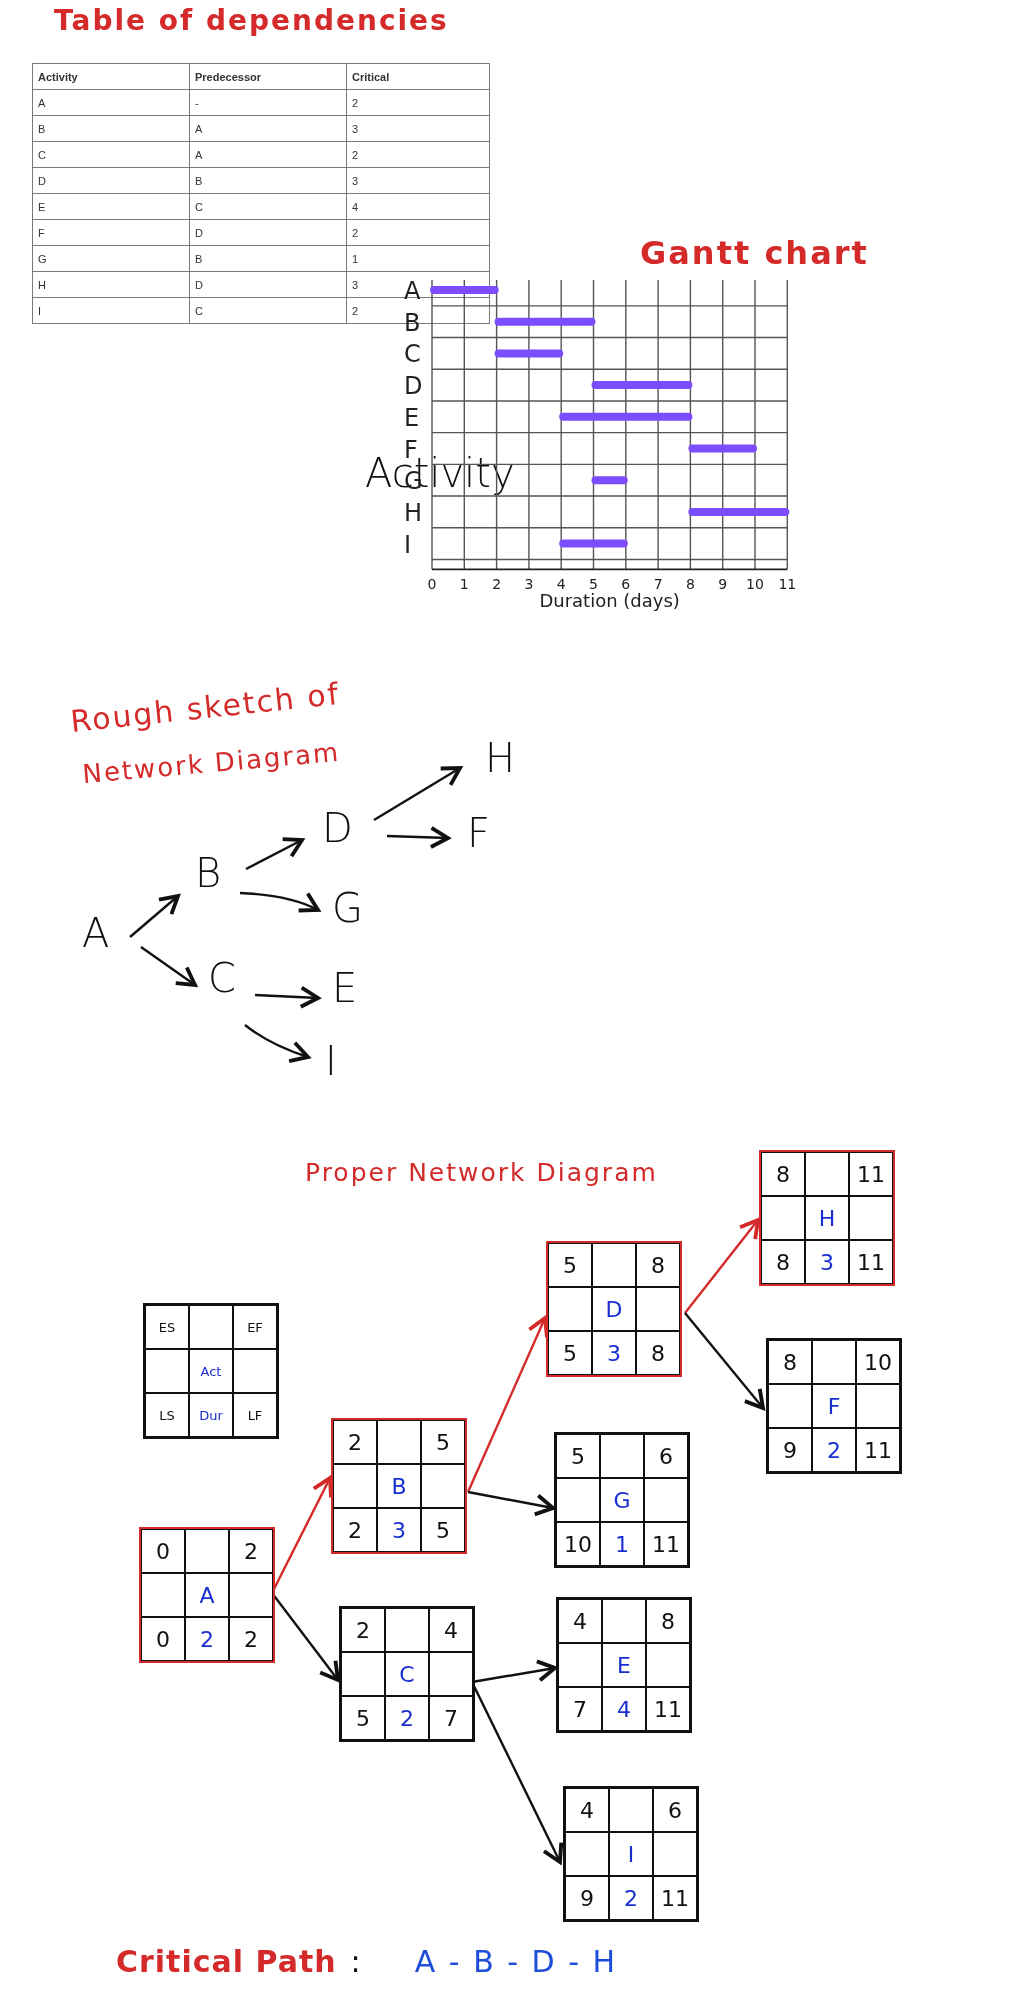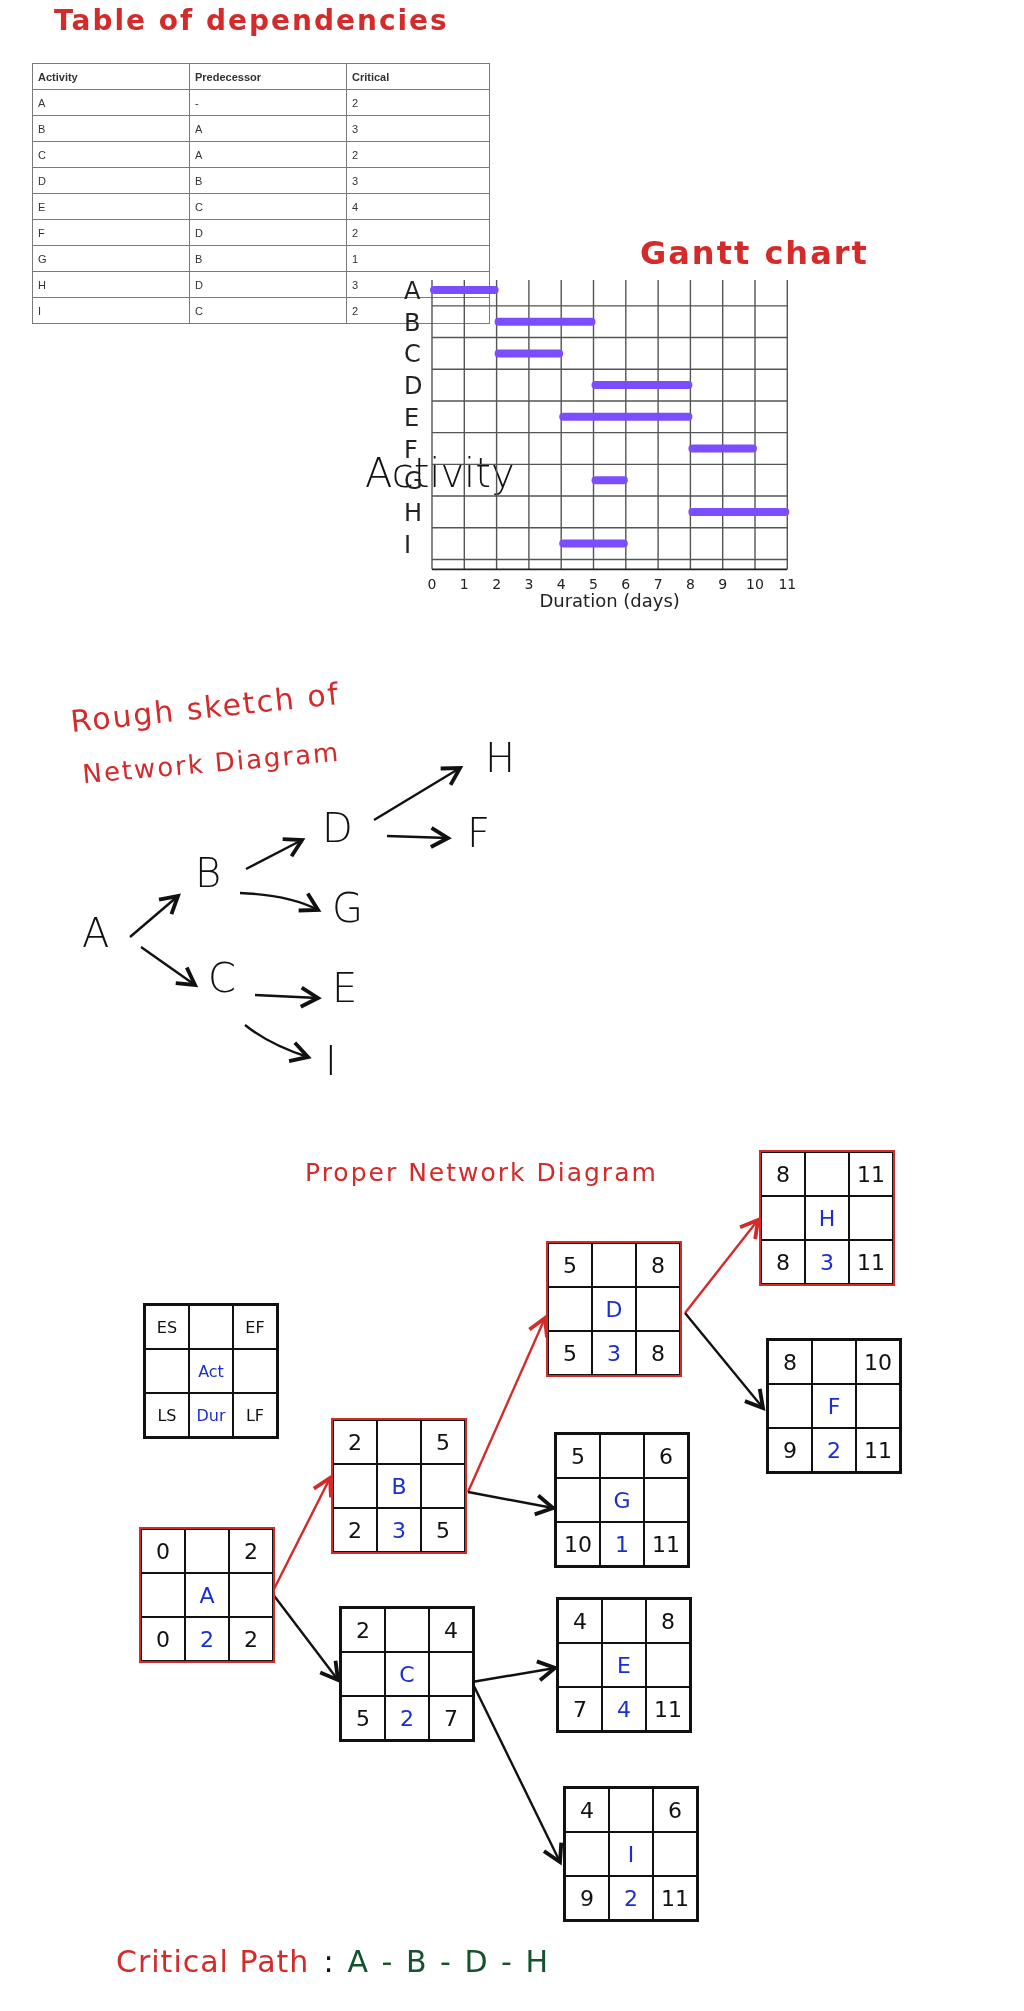--- a/index.html
+++ b/index.html
@@ -15,27 +15,27 @@
   table.deps th:nth-child(2), table.deps td:nth-child(2) { width: 146px; }
   
   .gantt-svg { position: absolute; left: 360px; top: 280px; }
   
   .node { position: absolute; display: grid; grid-template-columns: repeat(3, 44px); grid-template-rows: repeat(3, 44px);
           border: 2.5px solid #111; background: #fff; }
   .node.critical { border-color: #d42a2a; }
   .node .cell { border: 1.25px solid #111; display: flex; align-items: center; justify-content: center;
                 font-size: 22px; color: #111; }
   .node .cell.blue { color: #1a2fd0; }
-  .node .cell.legend { font-size: 16px; }
+  .node .cell.legend { font-size: 13px; }
   .arrows-svg { position: absolute; left: 0; top: 0; pointer-events: none; }
   .sketch-label { position: absolute; font-size: 40px; color: #111; font-weight: 300; }
   .crit { position: absolute; left: 116px; top: 1944px; font-size: 30px; }
-  .crit .lbl { color: #d42a2a; letter-spacing: 1px; }
+  .crit .lbl { color: #d42a2a; letter-spacing: 1px; font-weight: bold; }
   .crit .sep { color: #111; margin: 0 14px; }
-  .crit .path { color: #14532d; letter-spacing: 2px; }
+  .crit .path { color: #1d4ed8; letter-spacing: 2px; margin-left: 40px; }
 </style>
 </head>
 <body>
 
 <div class="red-title" style="left:54px; top:4px;font-weight:bold;">Table of dependencies</div>
 <table class="deps">
   <thead>
     <tr>
       <th>Activity</th>
       <th>Predecessor</th>

